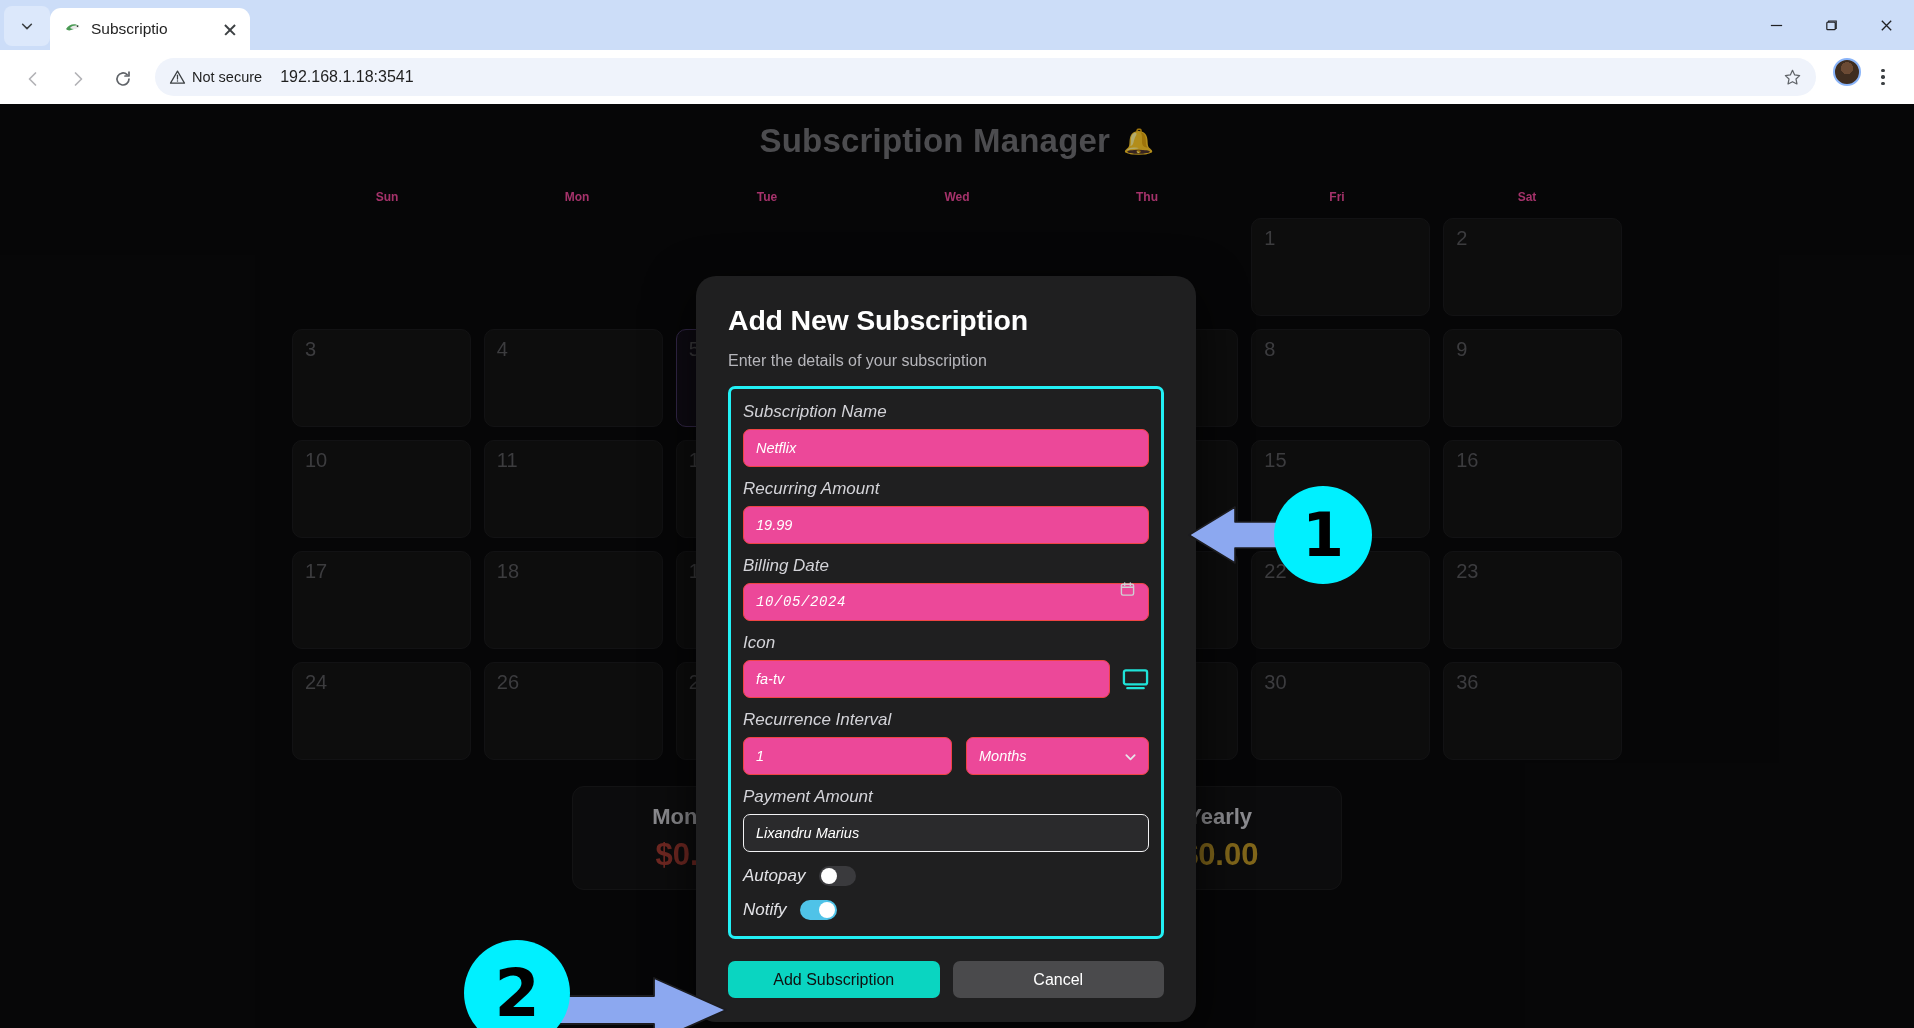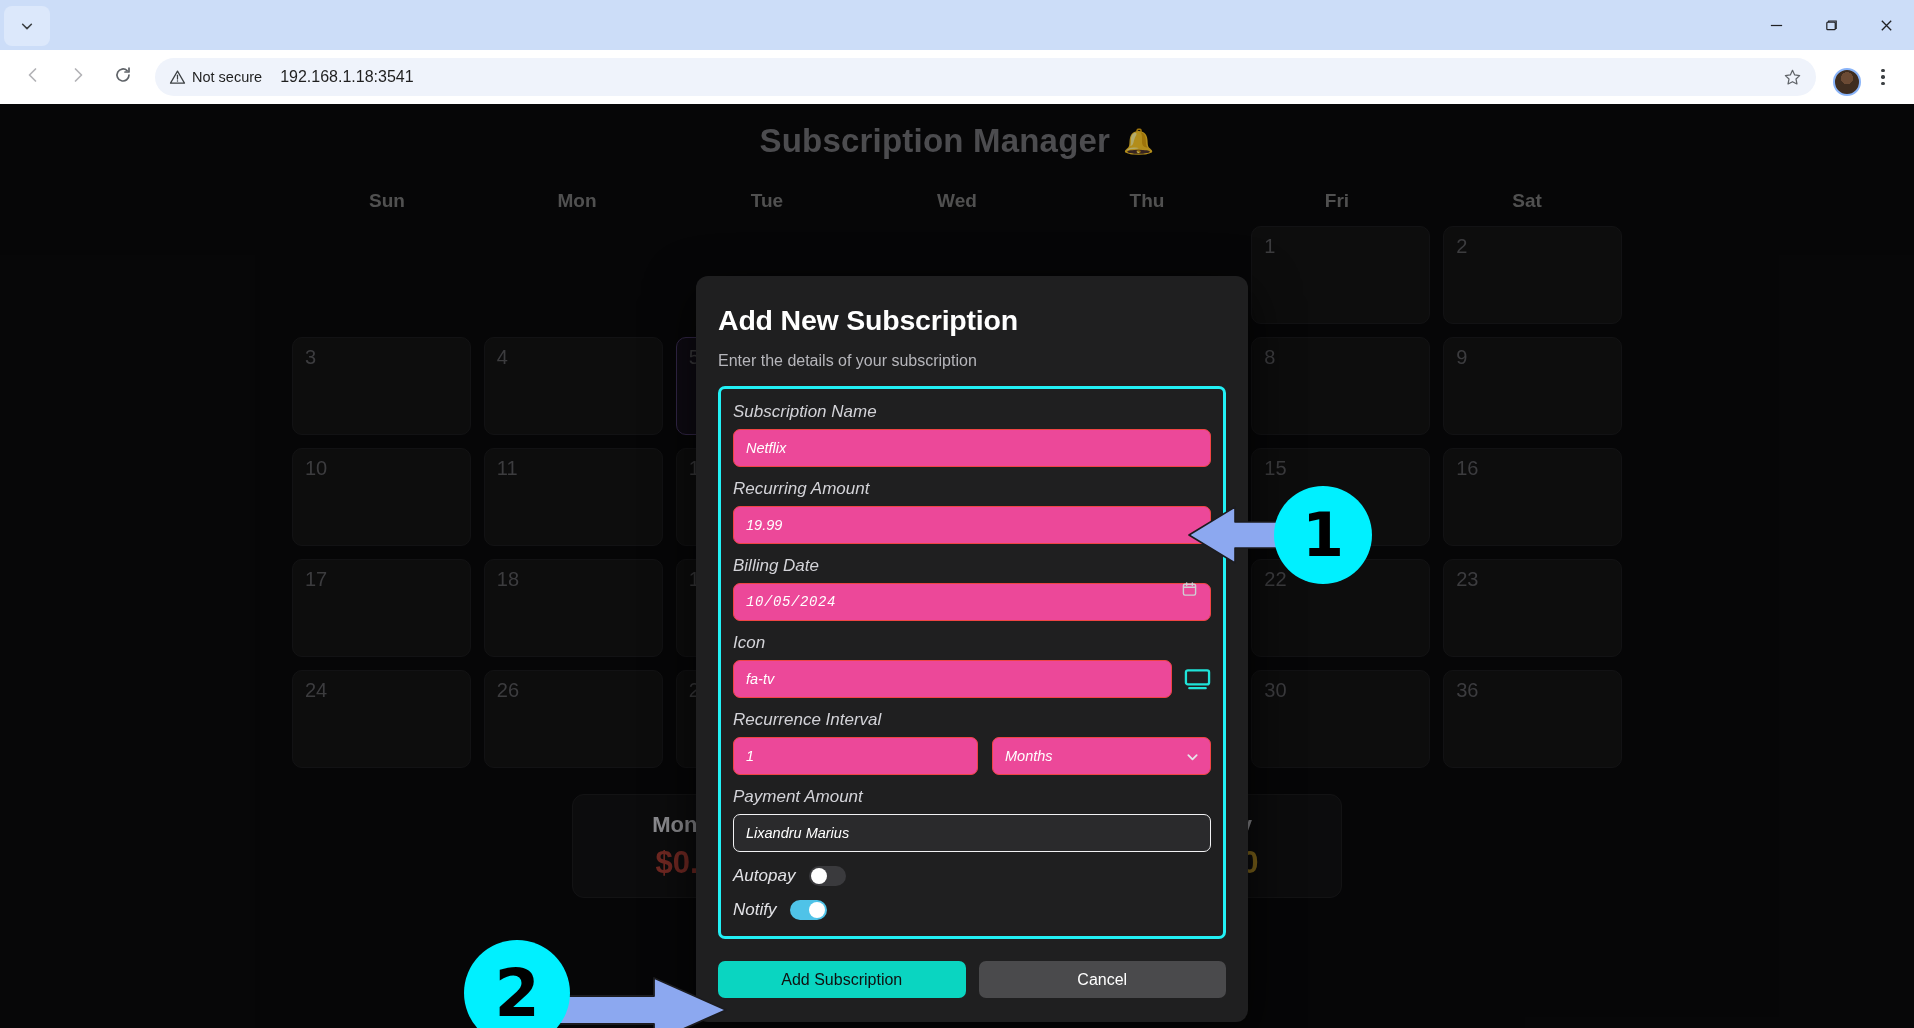--- a/index.html
+++ b/index.html
@@ -50,21 +50,21 @@
     display: flex; align-items: center;
   }
   .winbtn {
     width: 55px; height: 50px; display: flex;
     align-items: center; justify-content: center;
   }
   .winbtn svg { width: 15px; height: 15px; }
 
   .toolbar {
     height: 54px; background: #fff;
-    display: flex; align-items: flex-end; padding: 8px 12px; gap: 3px;
+    display: flex; align-items: flex-start; padding: 8px 12px; gap: 3px;
   }
   .navbtn {
     width: 42px; height: 42px; border-radius: 50%;
     display: flex; align-items: center; justify-content: center; flex: none;
   }
   .navbtn svg { width: 20px; height: 20px; }
   .omnibox {
     flex: 1; height: 38px; background: #eff3fb; border-radius: 19px;
     display: flex; align-items: center; padding: 0 14px; gap: 8px;
     margin: 0 8px; position: relative;
@@ -101,21 +101,21 @@
     letter-spacing: .2px;
     display: flex; justify-content: center; align-items: center; gap: 13px;
   }
   .bell { font-size: 25px; color: #6c7cc4; }
 
   .cal-head {
     display: grid; grid-template-columns: repeat(7, 1fr);
     width: 1330px; margin: 30px auto 0;
   }
   .cal-head div {
-    text-align: center; font-size: 19px; font-weight: 700; color: #737373;
+    text-align: center; font-size: 12px; font-weight: 700; color: #ec4899;
   }
   .cal-grid {
     display: grid; grid-template-columns: repeat(7, 1fr);
     gap: 13px; width: 1330px; margin: 14px auto 0;
   }
   .cal-cell {
     height: 98px; border-radius: 10px;
     background: #131314; border: 1px solid #1b1b1d;
     padding: 8px 0 0 12px;
     font-size: 20px; color: #56565a;
@@ -132,22 +132,22 @@
     display: flex; flex-direction: column; align-items: center;
     justify-content: center; gap: 7px;
   }
   .sum-label { font-size: 22px; font-weight: 700; color: #c9c9cf; }
   .sum-value { font-size: 31px; font-weight: 700; }
 
   
   .overlay { position: absolute; inset: 0; background: rgba(0,0,0,.30); }
   .modal {
     position: absolute; left: 696px; top: 172px;
-    width: 552px; background: #1f1f20;
-    border-radius: 12px; padding: 28px 22px 0;
+    width: 500px; background: #1f1f20;
+    border-radius: 20px; padding: 28px 32px 0;
     box-shadow: 0 16px 50px rgba(0,0,0,.75);
   }
   .modal-title {
     font-size: 28.5px; font-weight: 700; color: #fff; letter-spacing: -.2px;
   }
   .modal-sub { font-size: 16px; color: #b6b6bb; margin-top: 15px; }
 
   .form-highlight {
     margin-top: 16px; border: 3px solid #22f0f5; border-radius: 7px;
     padding: 13px 12px 16px;
@@ -220,20 +220,31 @@
 </head>
 <body>
 
 <div class="browser">
 
   <div class="tabstrip">
     <div class="tabstrip-caret">
       <svg viewBox="0 0 16 16">
           <path d="M3 6l5 5 5-5" stroke="#3c4043" stroke-width="1.8" fill="none" stroke-linecap="round" stroke-linejoin="round"></path>
         </svg>
+    </div>
+    <div class="tab">
+      <span class="tab-favicon">
+        <svg viewBox="0 0 18 18" width="18" height="18">
+          <path d="M2 9 C5 4, 11 3, 15 6 C13 8, 10 9, 7 10 C5 11, 3 10, 2 9 Z" fill="#4a9a54"></path>
+          <path d="M6 8 C9 5, 13 5, 16 7 C13 9, 9 10, 6 8 Z" fill="#e9e9e9"></path>
+          <circle cx="13.5" cy="6.2" r="0.8" fill="#222"></circle>
+        </svg>
+      </span>
+      <span class="tab-title">Subscriptio</span>
+      <span class="tab-close"></span>
     </div>
     <div class="winctrls">
       <div class="winbtn">
         <svg viewBox="0 0 16 16">
             <path d="M2 8h12" stroke="#202124" stroke-width="1.3"></path>
           </svg>
       </div>
       <div class="winbtn">
         <svg viewBox="0 0 16 16">
             <rect x="3" y="4.5" width="9" height="8" fill="none" stroke="#202124" stroke-width="1.3" rx="1"></rect>

